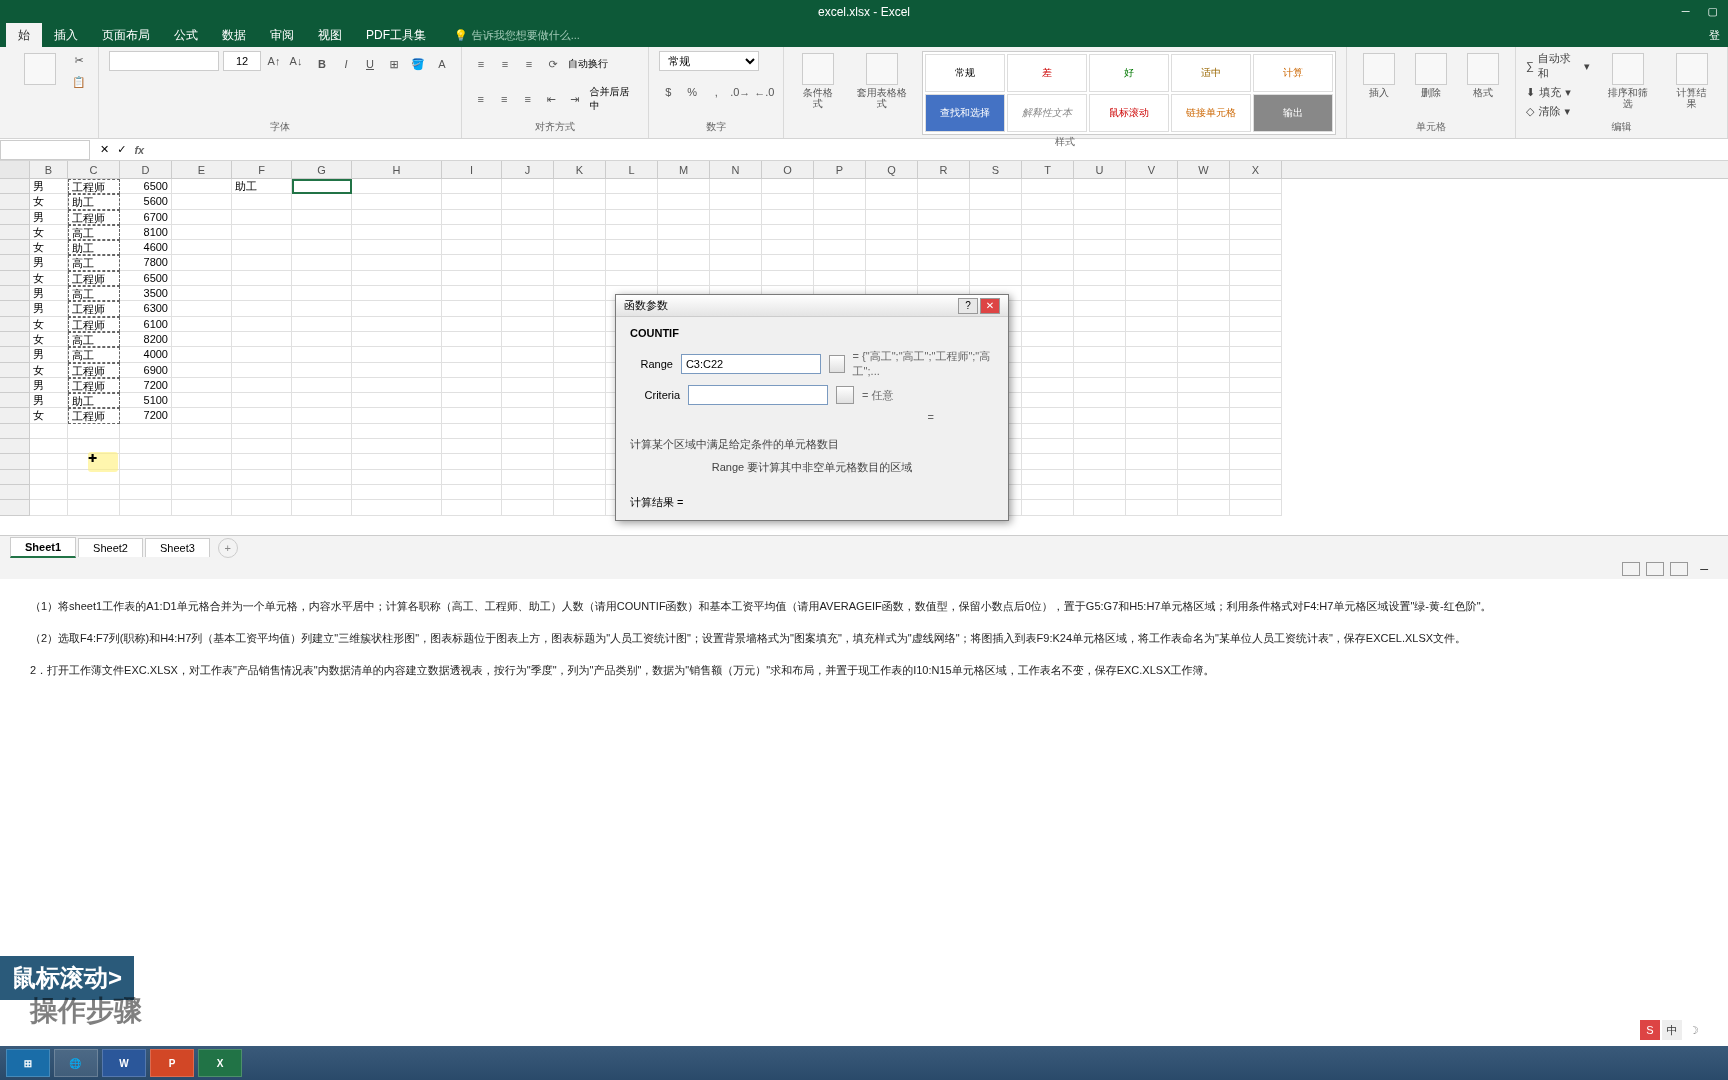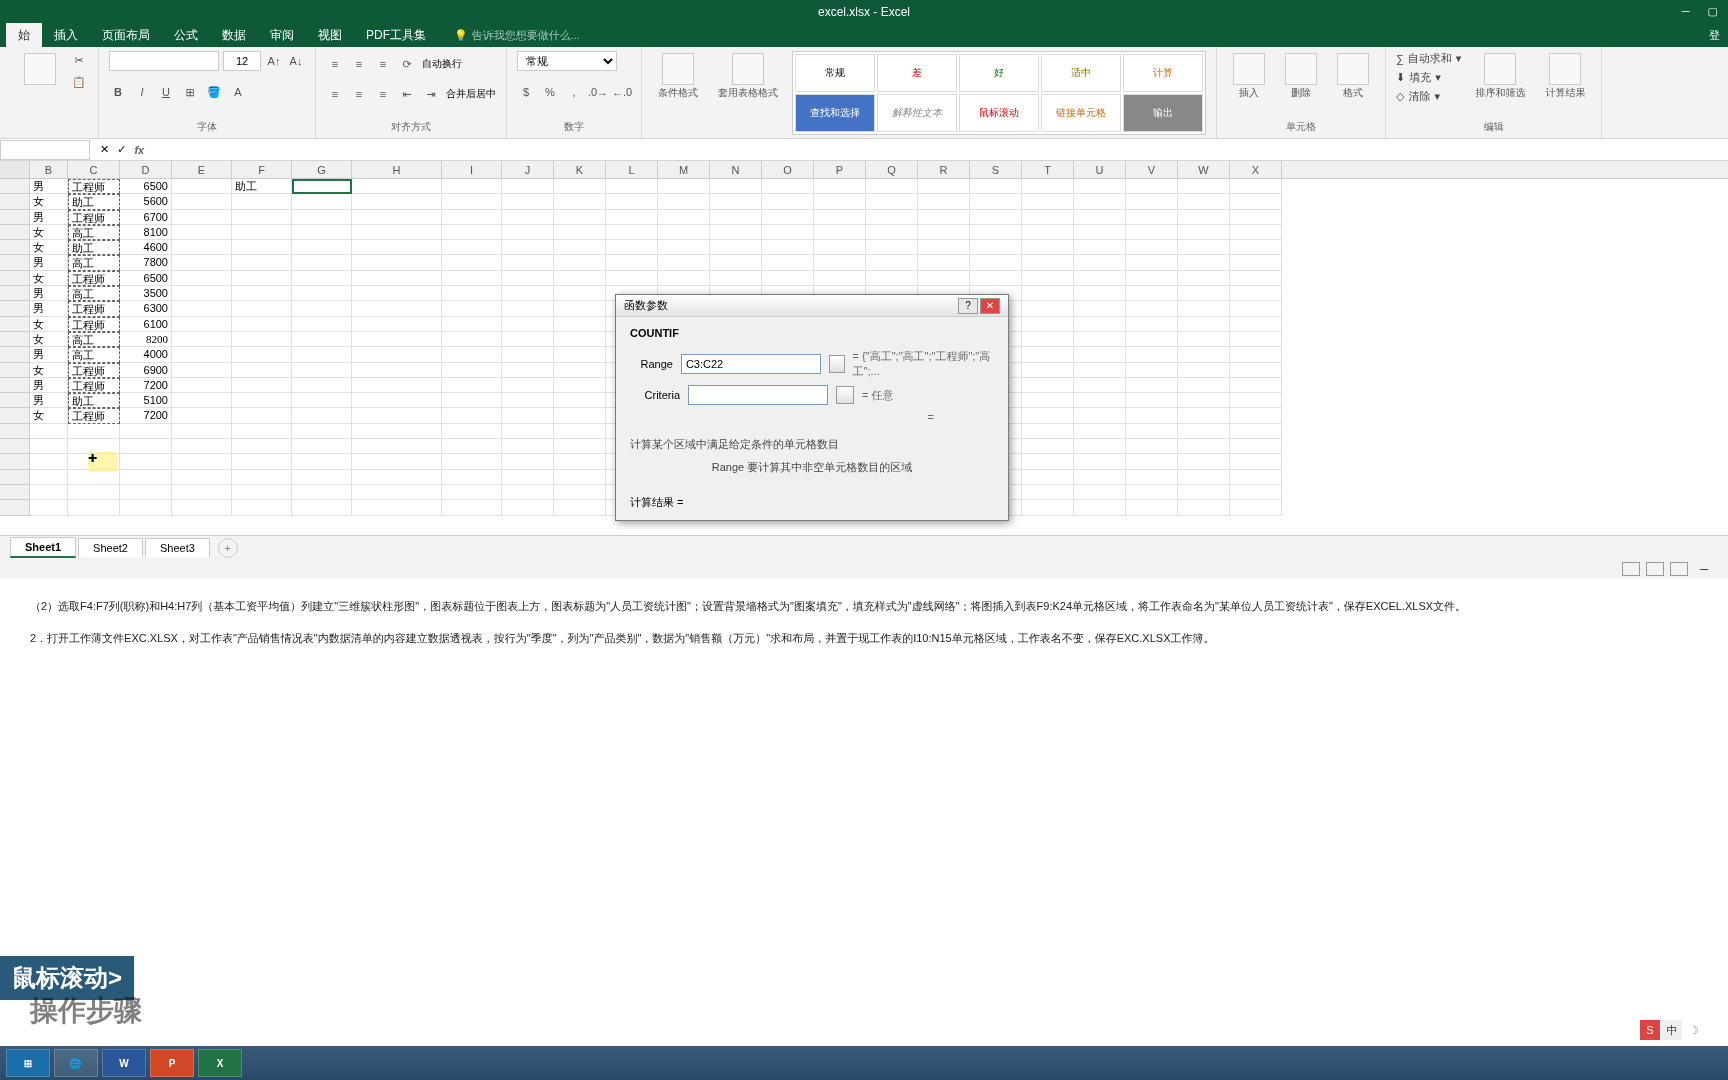--- a/index.html
+++ b/index.html
@@ -112,21 +112,21 @@
       <div class="big-btn">
           <div class="big-btn-icon"></div>
         </div>
       <div style="display:flex;flex-direction:column;gap:4px">
         <div class="icon-btn">✂</div>
         <div class="icon-btn">📋</div>
       </div>
     </div>
   </div>
   <div class="ribbon-group">
-    <div class="group-content" style="flex-direction:column">
+    <div class="group-content" style="">
       <div class="font-box">
         <input class="font-name" style="">
         <input class="font-size" value="12" style="">
         <span class="icon-btn">A↑</span>
         <span class="icon-btn">A↓</span>
       </div>
       <div class="btn-row">
         <span class="icon-btn">
             <b>B</b>
           </span>
@@ -202,20 +202,21 @@
         <div style="display:flex;flex-direction:column;gap:2px">
           <div class="style-cell" style="color:#960">适中</div>
           <div class="style-cell" style="color:#c60">链接单元格</div>
         </div>
         <div style="display:flex;flex-direction:column;gap:2px">
           <div class="style-cell" style="color:#c60">计算</div>
           <div class="style-cell header">输出</div>
         </div>
       </div>
     </div>
+    <div class="group-label">样式</div>
   </div>
   <div class="ribbon-group">
     <div class="group-content">
       <div class="big-btn">
           <div class="big-btn-icon"></div>
           <div class="big-btn-label">插入</div>
         </div>
       <div class="big-btn">
           <div class="big-btn-icon"></div>
           <div class="big-btn-label">删除</div>
@@ -544,21 +545,21 @@
         <div class="cell" style="width: 52px;"></div>
         <div class="cell" style="width: 52px;"></div>
         <div class="cell" style="width: 52px;"></div>
         <div class="cell" style="width: 52px;"></div>
         <div class="cell" style="width: 52px;"></div>
       </div>
       <div class="grid-row">
         <div class="row-h"></div>
         <div class="cell" style="width: 38px;">女</div>
         <div class="cell marching" style="width: 52px;">高工</div>
-        <div class="cell num" style="width: 52px; font-family: Liberation Serif, serif;">8200</div>
+        <div class="cell num" style="width: 52px;">8200</div>
         <div class="cell" style="width: 60px;"></div>
         <div class="cell" style="width: 60px;"></div>
         <div class="cell" style="width: 60px;"></div>
         <div class="cell" style="width: 90px;"></div>
         <div class="cell" style="width: 60px;"></div>
         <div class="cell" style="width: 52px;"></div>
         <div class="cell" style="width: 52px;"></div>
         <div class="cell" style="width: 52px;"></div>
         <div class="cell" style="width: 52px;"></div>
         <div class="cell" style="width: 52px;"></div>
@@ -873,20 +874,21 @@
 <div class="status-bar">
   <div class="view-icons">
     <div class="view-icon"></div>
     <div class="view-icon"></div>
     <div class="view-icon"></div>
   </div>
   <span>─</span>
 </div>
 
 <div class="instructions">
+  <p>（1）将sheet1工作表的A1:D1单元格合并为一个单元格，内容水平居中；计算各职称（高工、工程师、助工）人数（请用COUNTIF函数）和基本工资平均值（请用AVERAGEIF函数，数值型，保留小数点后0位），置于G5:G7和H5:H7单元格区域；利用条件格式对F4:H7单元格区域设置"绿-黄-红色阶"。</p>
   <p>（2）选取F4:F7列(职称)和H4:H7列（基本工资平均值）列建立"三维簇状柱形图"，图表标题位于图表上方，图表标题为"人员工资统计图"；设置背景墙格式为"图案填充"，填充样式为"虚线网络"；将图插入到表F9:K24单元格区域，将工作表命名为"某单位人员工资统计表"，保存EXCEL.XLSX文件。</p>
   <p>2．打开工作薄文件EXC.XLSX，对工作表"产品销售情况表"内数据清单的内容建立数据透视表，按行为"季度"，列为"产品类别"，数据为"销售额（万元）"求和布局，并置于现工作表的I10:N15单元格区域，工作表名不变，保存EXC.XLSX工作簿。</p>
 </div>
 
 <div class="scroll-badge">鼠标滚动&gt;</div>
 <div class="steps-title">操作步骤</div>
 
 <div class="dialog">
   <div class="dlg-title">
     <span>函数参数</span>

